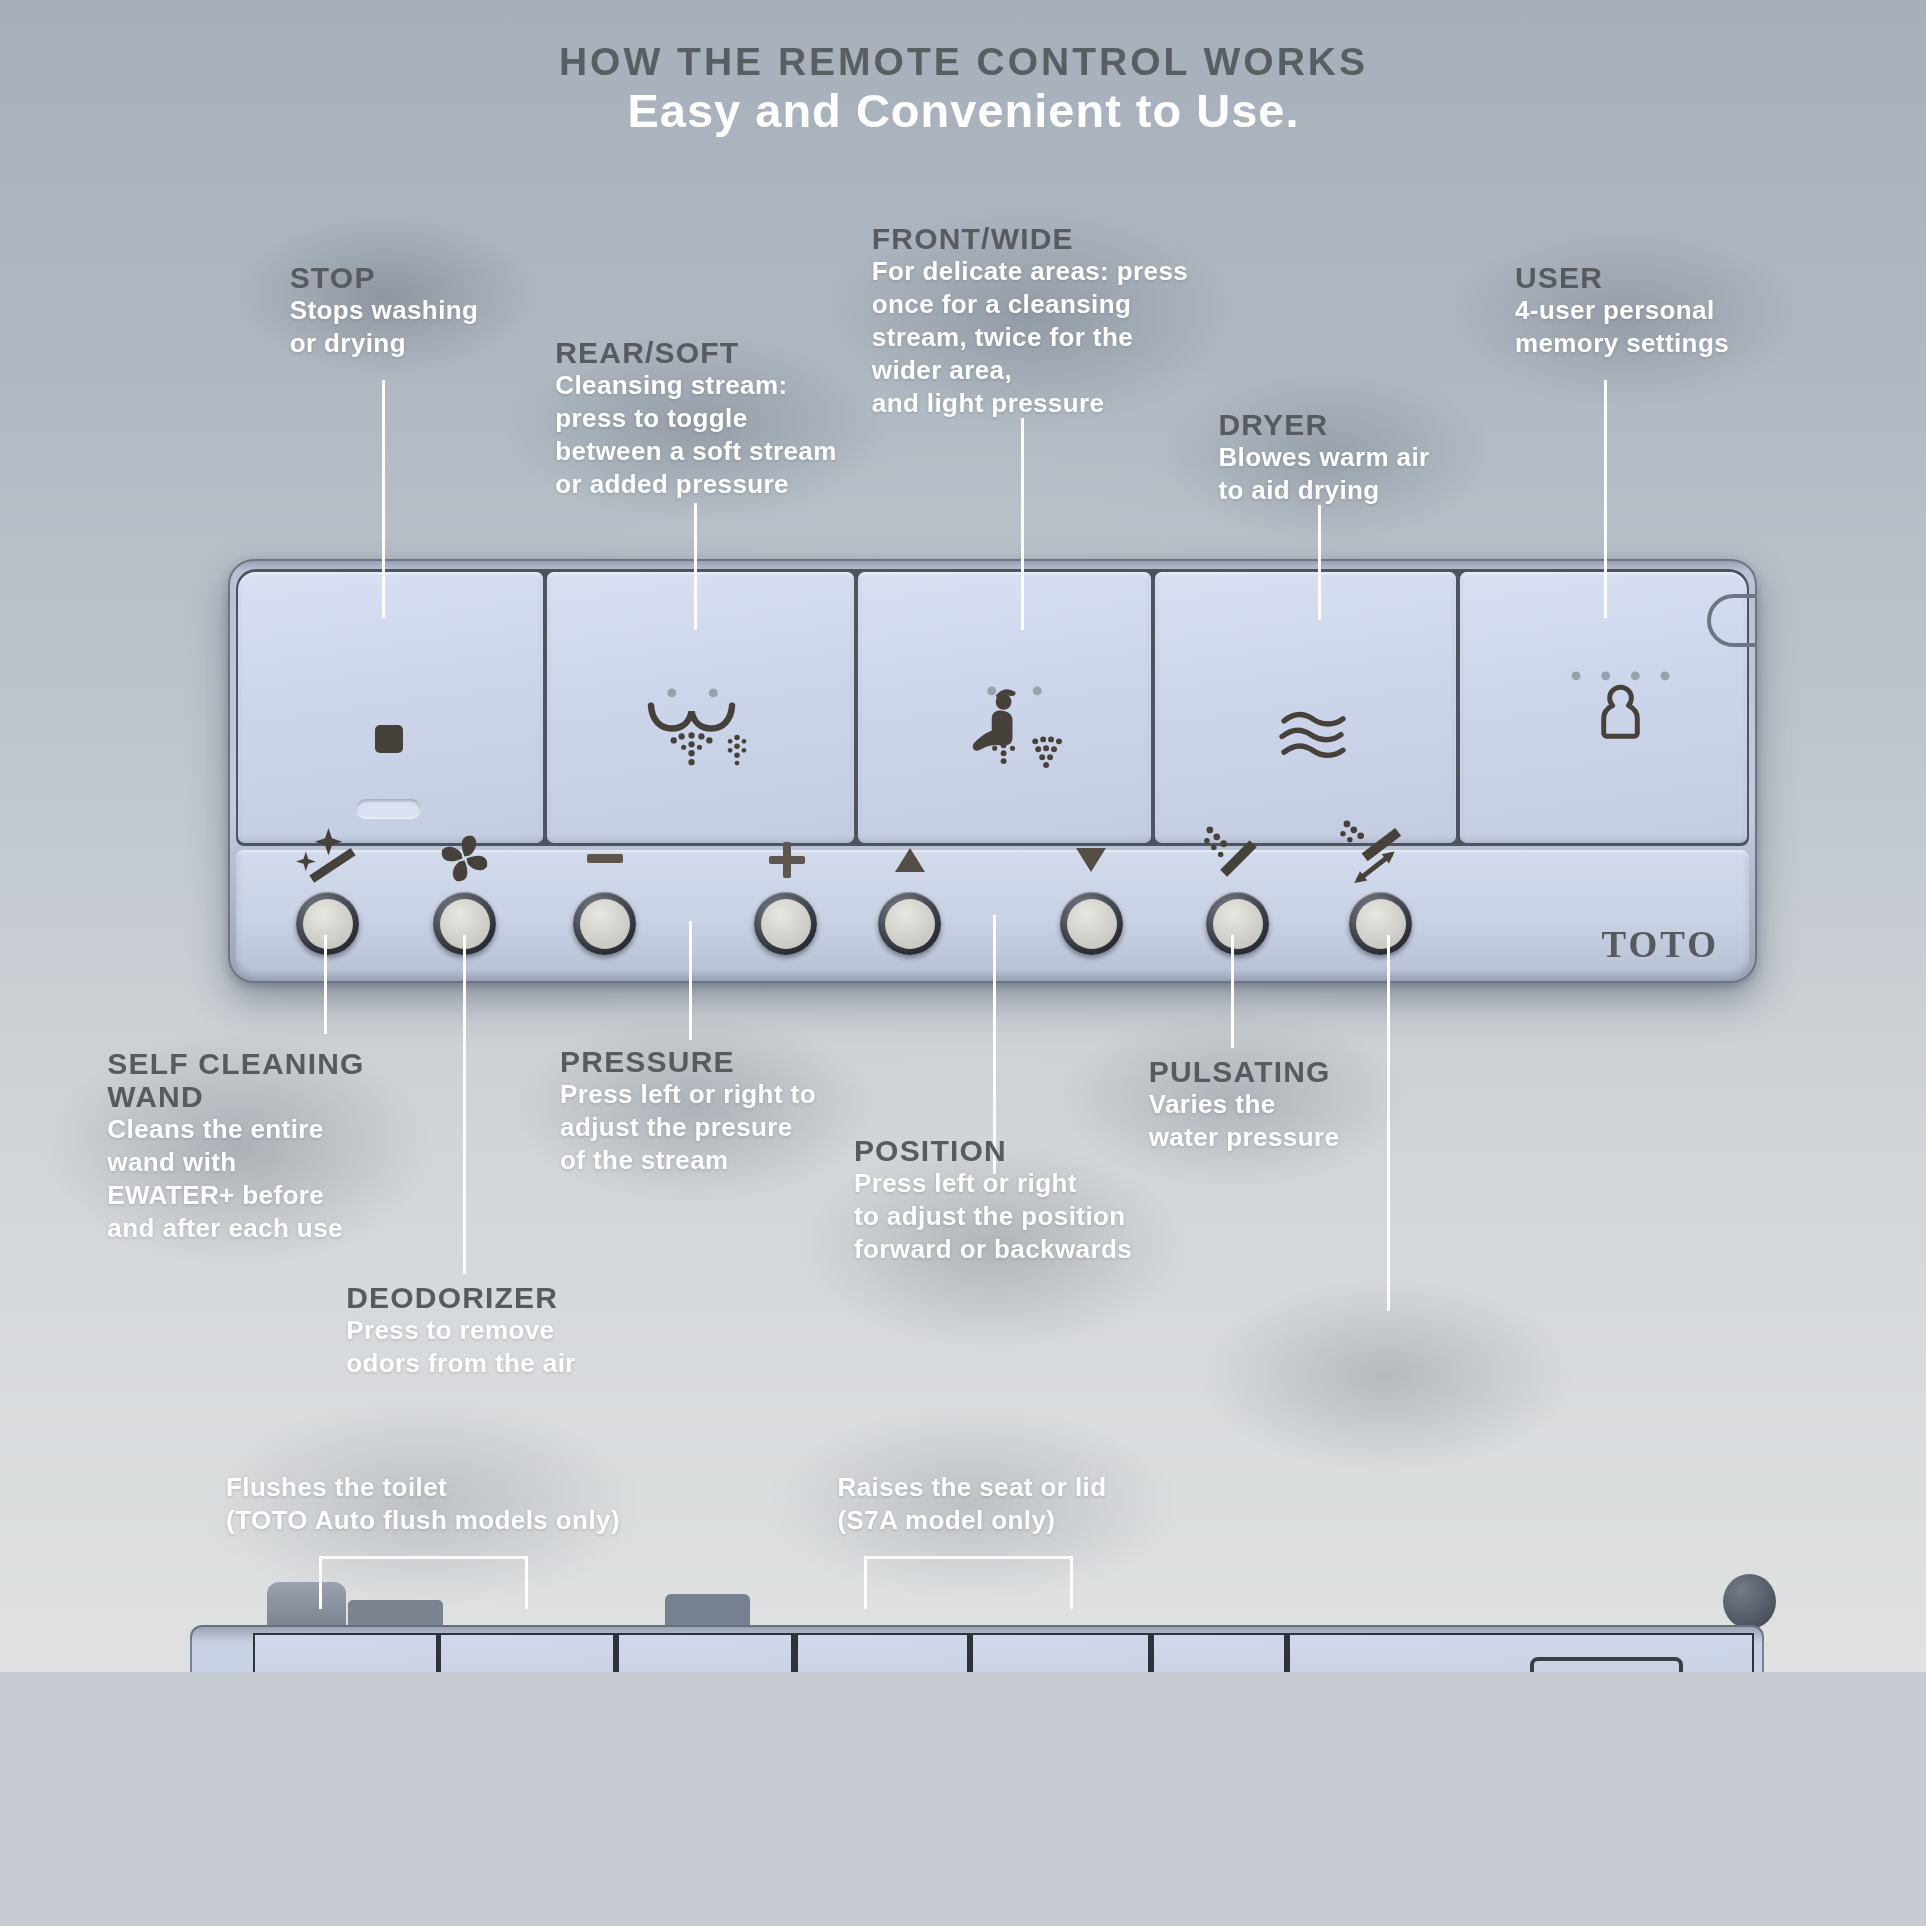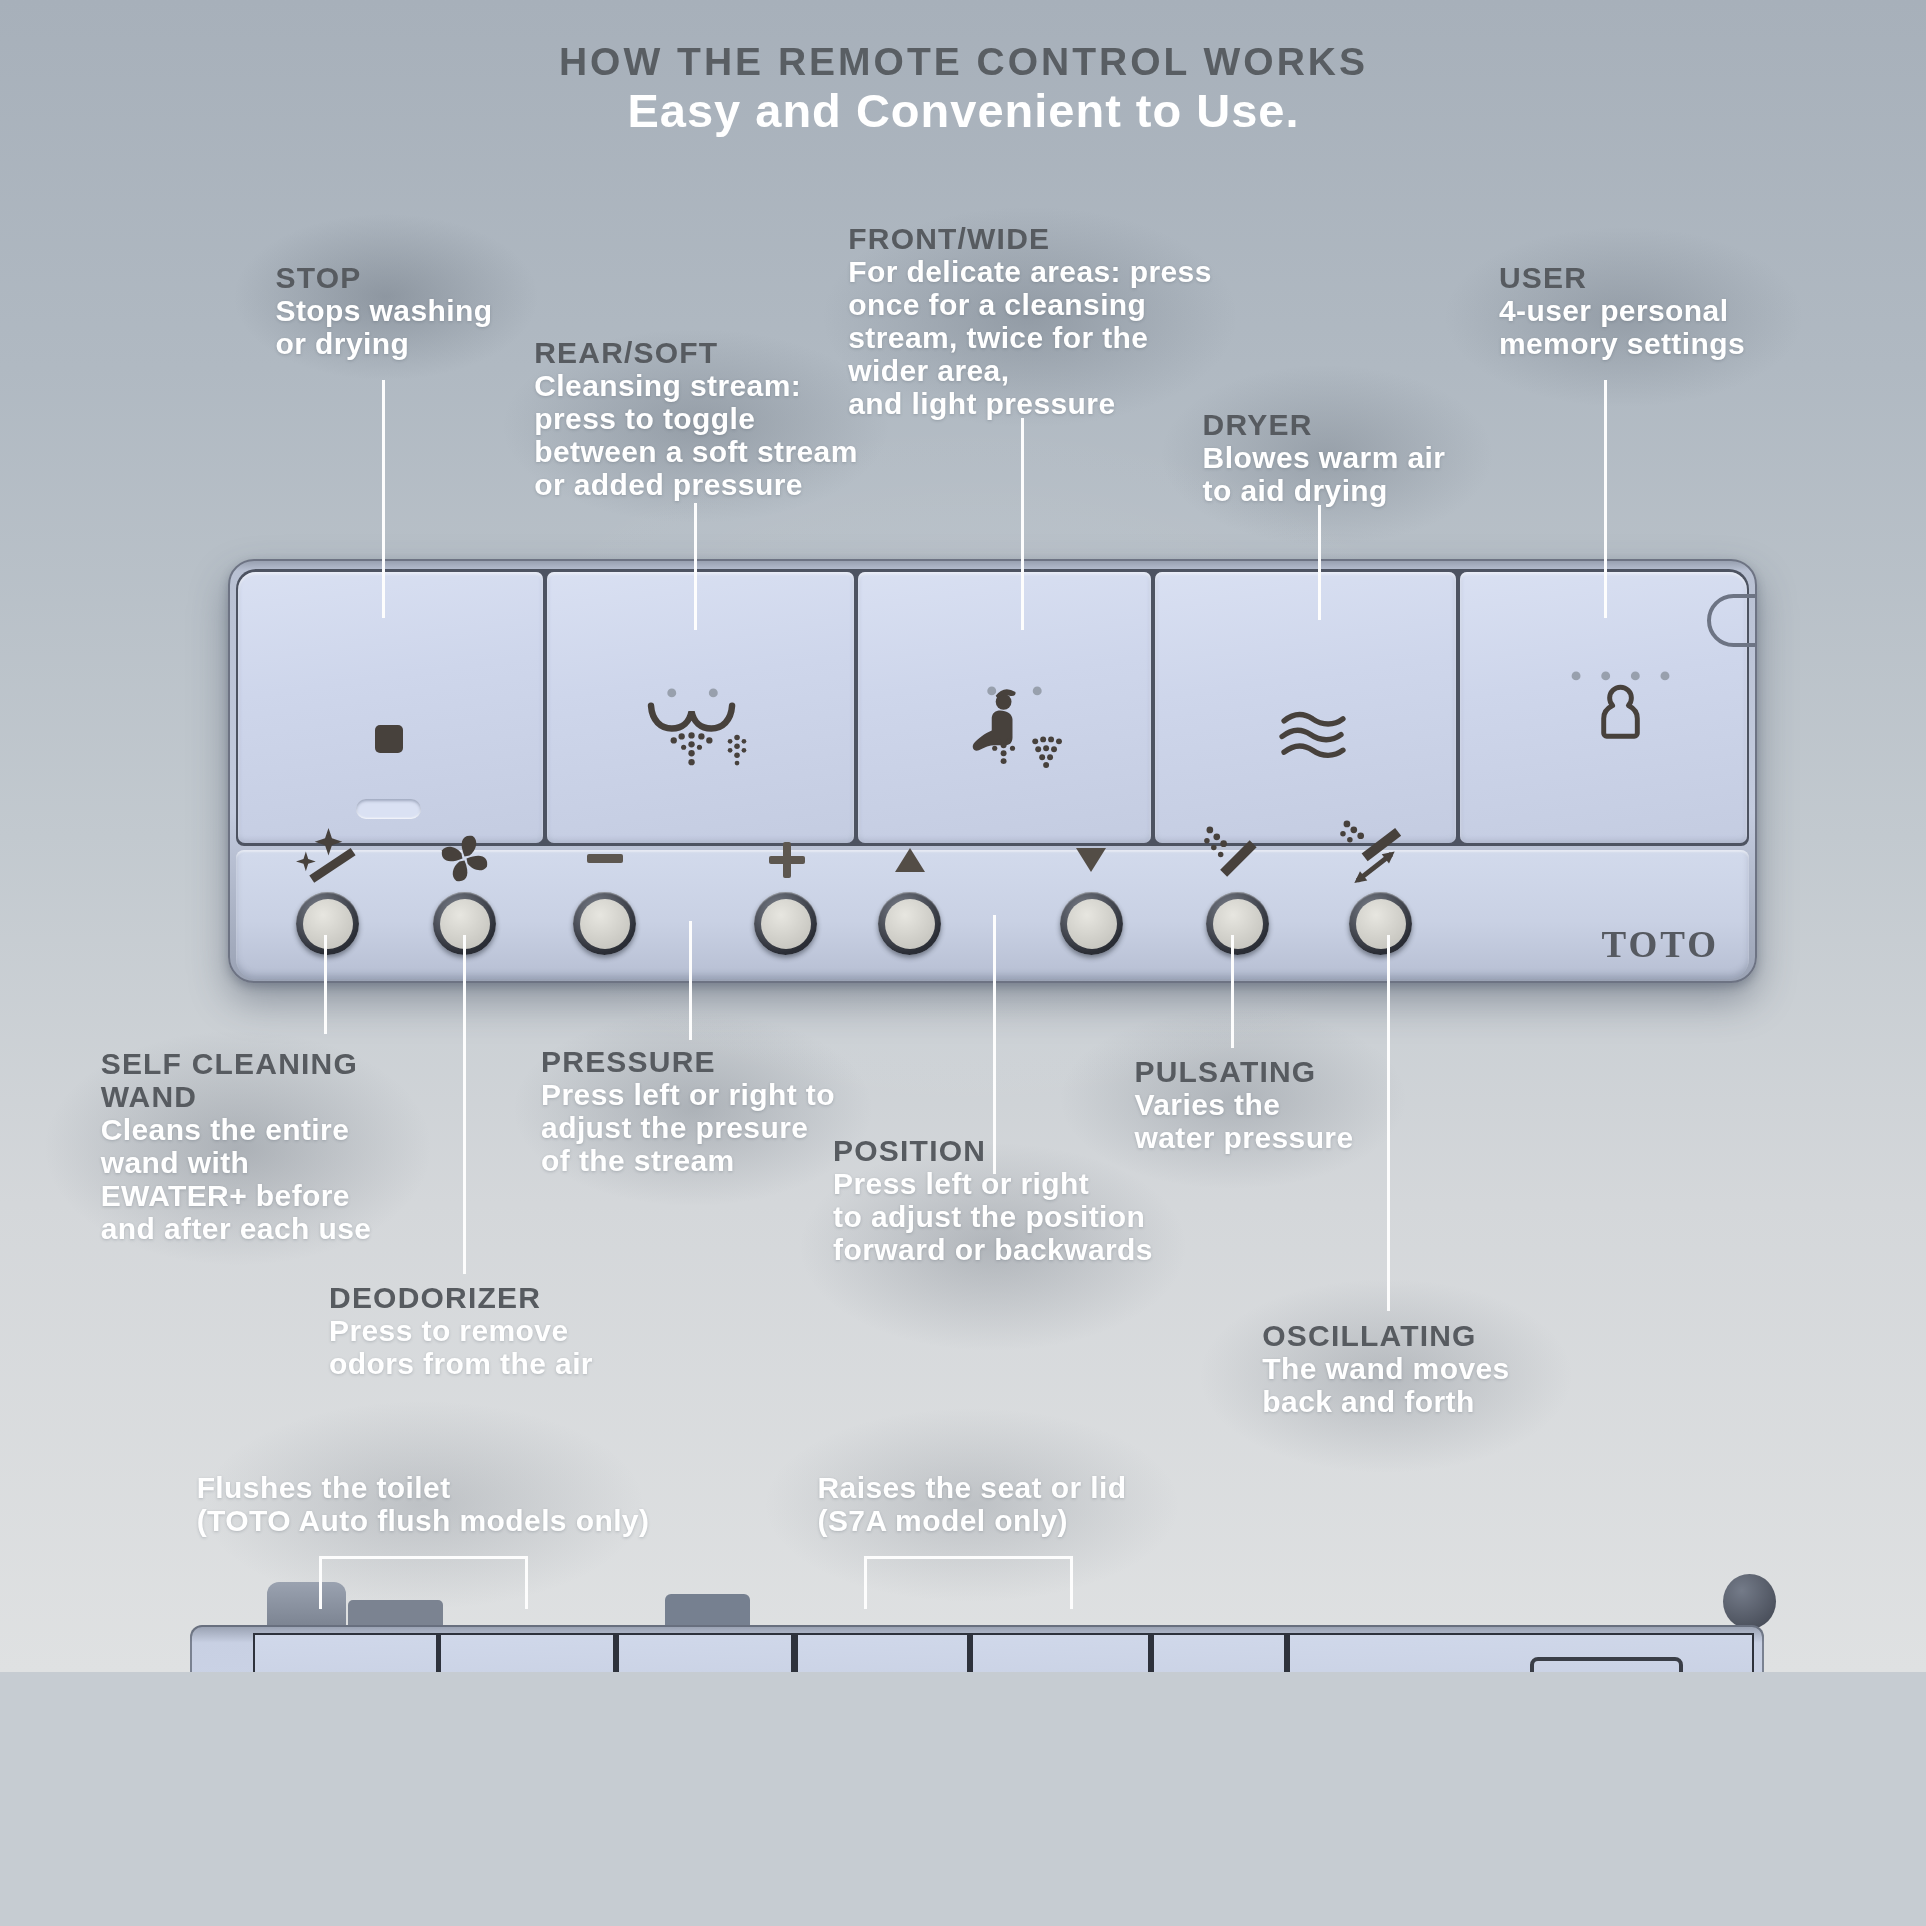--- a/index.html
+++ b/index.html
@@ -21,21 +21,21 @@
       radial-gradient(297px 139px at 972px 1505px, rgba(73,82,94,.20), transparent 70%),
       radial-gradient(792px 515px at 970px 772px, rgba(255,255,255,.10), transparent 70%),
       linear-gradient(180deg,#a7b0ba 0%,#b0b9c2 22%,#c2c9cf 50%,#d4d7da 72%,#dfe1e2 100%);
   }
   .title{position:absolute;left:0;top:40px;width:100%;text-align:center;
     font-size:39px;font-weight:700;letter-spacing:3px;color:#595e63;}
   .subtitle{position:absolute;left:0;top:83px;width:100%;text-align:center;
     font-size:47px;font-weight:700;letter-spacing:1px;color:#ffffff;}
   .co{position:absolute;transform:translateX(-50%);text-align:left;z-index:45;}
   .co .t{color:#575b60;font-size:30px;font-weight:700;letter-spacing:1.2px;line-height:33px;white-space:pre-line;}
-  .co .d{color:#ffffff;font-size:30px;font-weight:700;letter-spacing:0.4px;line-height:33px;white-space:pre-line;
+  .co .d{color:#ffffff;font-size:26px;font-weight:700;letter-spacing:0.4px;line-height:33px;white-space:pre-line;
          text-shadow:0 1px 3px rgba(60,70,85,.25);}
   .lead{position:absolute;width:3px;background:#fdfdfd;z-index:40;}
   .bracket{position:absolute;height:50px;border:3px solid #fdfdfd;border-bottom:none;z-index:40;}
   #remote{position:absolute;left:228px;top:559px;width:1529px;height:424px;border-radius:26px;overflow:hidden;
     background:linear-gradient(180deg,#98a0b0 0px,#b9c1d3 10px,#c3cbde 60%,#9aa2b4 100%);
     border:2px solid #6d7383;box-sizing:border-box;z-index:5;
     box-shadow:0 18px 38px rgba(52,62,82,.40),0 4px 10px rgba(52,62,82,.30);}
   .toprow{position:absolute;left:6px;top:8px;width:1513px;height:277px;background:#4d5361;border-radius:20px 20px 8px 8px;}
   .bigbtn{position:absolute;top:3px;height:271px;border-radius:7px;
     background:linear-gradient(172deg,#d9e0f2 0%,#ced6eb 40%,#c4cce1 100%);
@@ -314,25 +314,20 @@
     <div class="t">POSITION</div>
     <div class="d">Press left or right
 to adjust the position
 forward or backwards</div>
   </div>
   <div class="co" style="left:1233px;top:1055px;margin-left:11px;">
     <div class="t">PULSATING</div>
     <div class="d">Varies the
 water pressure</div>
   </div>
-  <div class="co" style="left:1386px;top:1319px;">
-    <div class="t">OSCILLATING</div>
-    <div class="d">The wand moves
-back and forth</div>
-  </div>
 
   <div class="lead" style="left:324px;top:935px;height:99px;"></div>
   <div class="lead" style="left:463px;top:935px;height:339px;"></div>
   <div class="lead" style="left:689px;top:921px;height:119px;"></div>
   <div class="lead" style="left:993px;top:915px;height:259px;"></div>
   <div class="lead" style="left:1231px;top:935px;height:113px;"></div>
   <div class="lead" style="left:1387px;top:935px;height:376px;"></div>
 
   <div class="co" style="left:423px;top:1471px;">
     <div class="d">Flushes the toilet

